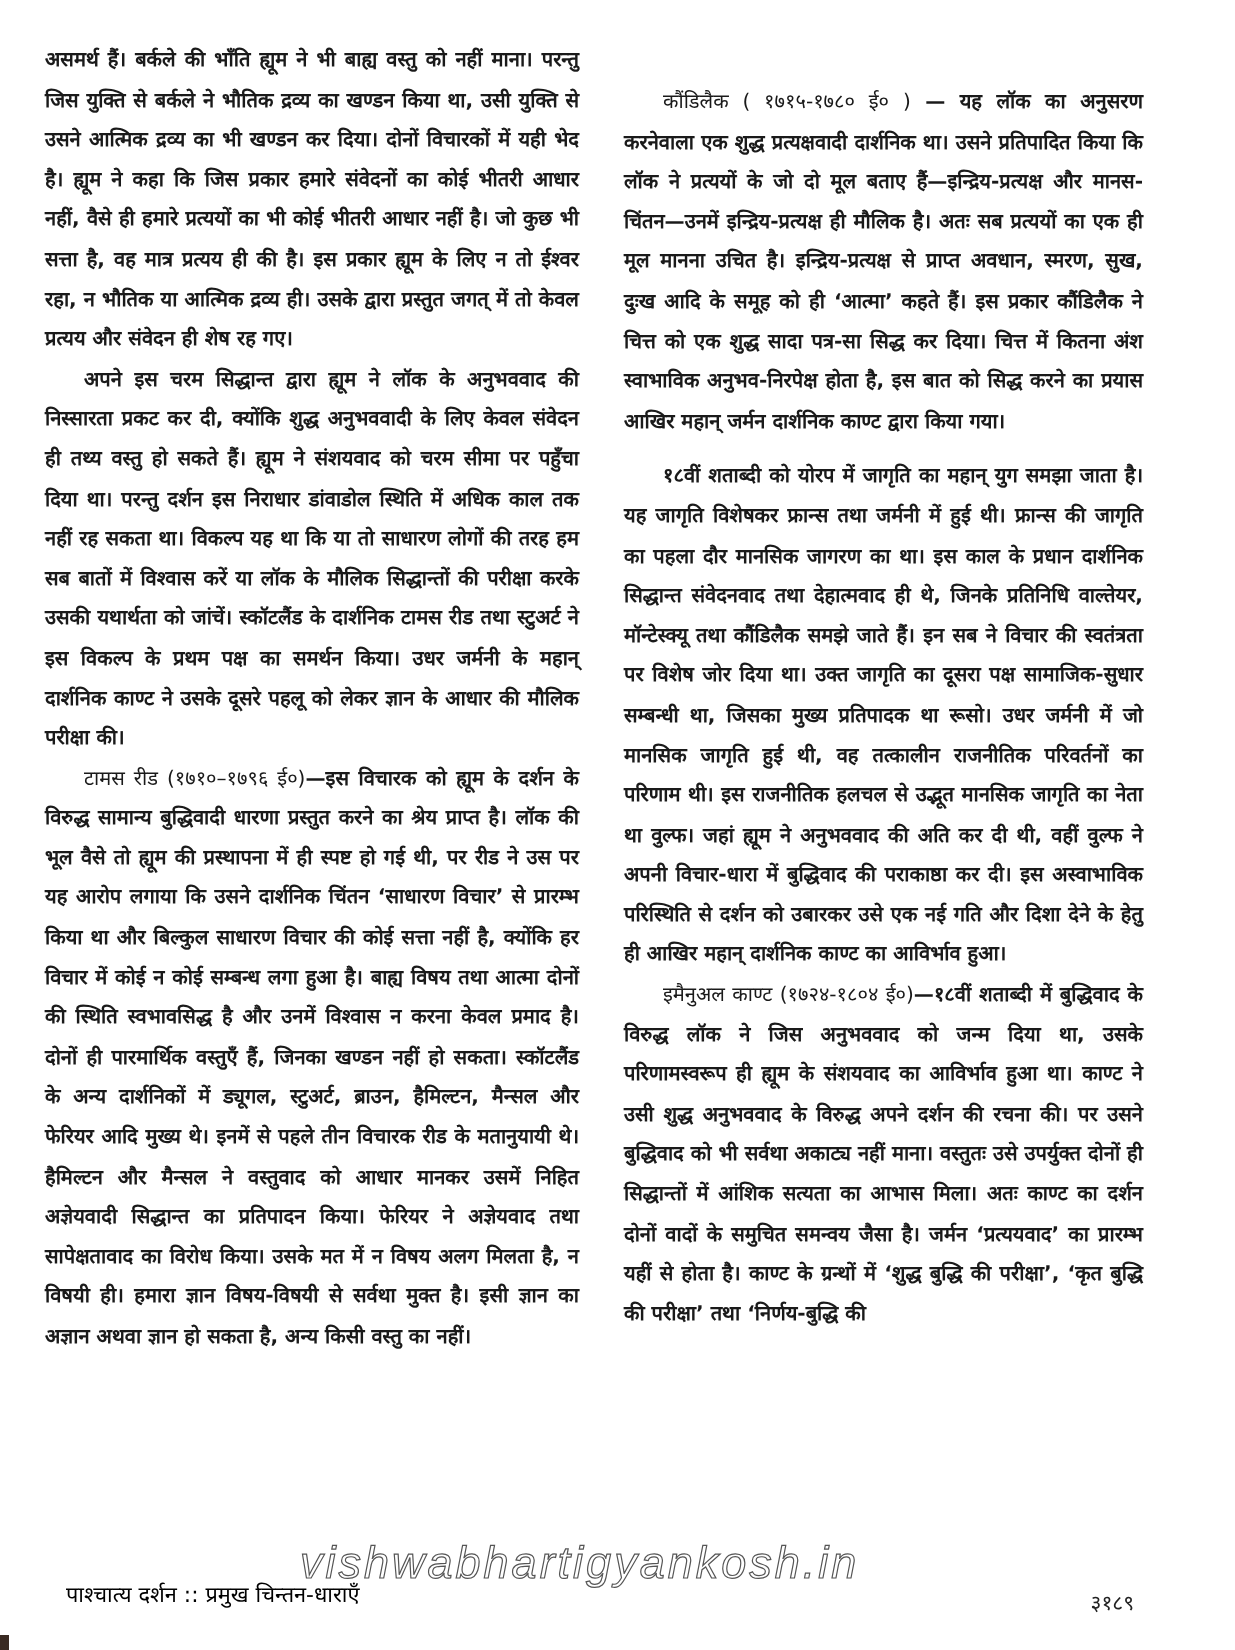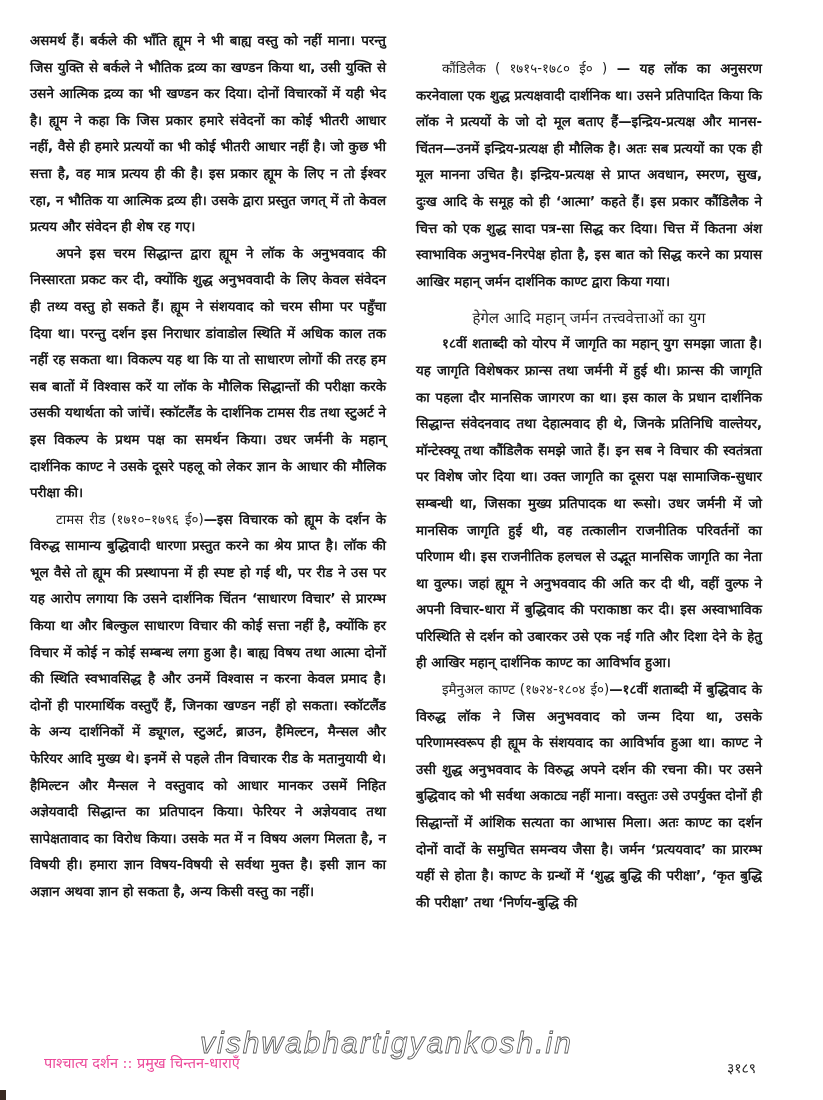--- a/index.html
+++ b/index.html
@@ -19,21 +19,21 @@
     .para.indent { text-indent: 26px; }
     .lead { font-weight: normal; }
     .heading {
       margin: 10px 0 0 0;
       font-family: "DejaVu Serif", serif; font-weight: normal;
       font-size: 15px; line-height: 26px; text-align: center;
     }
     .heading .l1 { display: block; text-align: left; }
     .footer-left {
       position: absolute; left: 44px; top: 1052px;
-      font-size: 14.5px; font-weight: normal; color: #ec4899;
+      font-size: 14.5px; font-weight: normal; color: #000000;
     }
     .footer-right {
       position: absolute; left: 727px; top: 1058px;
       font-size: 14px; font-weight: normal; color: #222;
     }
     .watermark {
       position: absolute; left: 200px; top: 1026px;
       font-family: Liberation Sans, sans-serif; font-style: italic;
       font-size: 30px; letter-spacing: 2px; color: transparent;
       -webkit-text-stroke: 0.8px #555;
@@ -49,21 +49,20 @@
 
   <div class="col col-left">
     <p class="para">असमर्थ हैं। बर्कले की भाँति ह्यूम ने भी बाह्य वस्तु को नहीं माना। परन्तु जिस युक्ति से बर्कले ने भौतिक द्रव्य का खण्डन किया था, उसी युक्ति से उसने आत्मिक द्रव्य का भी खण्डन कर दिया। दोनों विचारकों में यही भेद है। ह्यूम ने कहा कि जिस प्रकार हमारे संवेदनों का कोई भीतरी आधार नहीं, वैसे ही हमारे प्रत्ययों का भी कोई भीतरी आधार नहीं है। जो कुछ भी सत्ता है, वह मात्र प्रत्यय ही की है। इस प्रकार ह्यूम के लिए न तो ईश्वर रहा, न भौतिक या आत्मिक द्रव्य ही। उसके द्वारा प्रस्तुत जगत् में तो केवल प्रत्यय और संवेदन ही शेष रह गए।</p>
     <p class="para indent">अपने इस चरम सिद्धान्त द्वारा ह्यूम ने लॉक के अनुभववाद की निस्सारता प्रकट कर दी, क्योंकि शुद्ध अनुभववादी के लिए केवल संवेदन ही तथ्य वस्तु हो सकते हैं। ह्यूम ने संशयवाद को चरम सीमा पर पहुँचा दिया था। परन्तु दर्शन इस निराधार डांवाडोल स्थिति में अधिक काल तक नहीं रह सकता था। विकल्प यह था कि या तो साधारण लोगों की तरह हम सब बातों में विश्वास करें या लॉक के मौलिक सिद्धान्तों की परीक्षा करके उसकी यथार्थता को जांचें। स्कॉटलैंड के दार्शनिक टामस रीड तथा स्टुअर्ट ने इस विकल्प के प्रथम पक्ष का समर्थन किया। उधर जर्मनी के महान् दार्शनिक काण्ट ने उसके दूसरे पहलू को लेकर ज्ञान के आधार की मौलिक परीक्षा की।</p>
     <p class="para indent"><span class="lead">टामस रीड (१७१०–१७९६ ई०)</span><span>—इस विचारक को ह्यूम के दर्शन के विरुद्ध सामान्य बुद्धिवादी धारणा प्रस्तुत करने का श्रेय प्राप्त है। लॉक की भूल वैसे तो ह्यूम की प्रस्थापना में ही स्पष्ट हो गई थी, पर रीड ने उस पर यह आरोप लगाया कि उसने दार्शनिक चिंतन ‘साधारण विचार’ से प्रारम्भ किया था और बिल्कुल साधारण विचार की कोई सत्ता नहीं है, क्योंकि हर विचार में कोई न कोई सम्बन्ध लगा हुआ है। बाह्य विषय तथा आत्मा दोनों की स्थिति स्वभावसिद्ध है और उनमें विश्वास न करना केवल प्रमाद है। दोनों ही पारमार्थिक वस्तुएँ हैं, जिनका खण्डन नहीं हो सकता। स्कॉटलैंड के अन्य दार्शनिकों में ड्यूगल, स्टुअर्ट, ब्राउन, हैमिल्टन, मैन्सल और फेरियर आदि मुख्य थे। इनमें से पहले तीन विचारक रीड के मतानुयायी थे। हैमिल्टन और मैन्सल ने वस्तुवाद को आधार मानकर उसमें निहित अज्ञेयवादी सिद्धान्त का प्रतिपादन किया। फेरियर ने अज्ञेयवाद तथा सापेक्षतावाद का विरोध किया। उसके मत में न विषय अलग मिलता है, न विषयी ही। हमारा ज्ञान विषय-विषयी से सर्वथा मुक्त है। इसी ज्ञान का अज्ञान अथवा ज्ञान हो सकता है, अन्य किसी वस्तु का नहीं।</span></p>
   </div>
 
   <div class="col col-right">
     <p class="para indent"><span class="lead">कौंडिलैक ( १७१५-१७८० ई० )</span><span> — यह लॉक का अनुसरण करनेवाला एक शुद्ध प्रत्यक्षवादी दार्शनिक था। उसने प्रतिपादित किया कि लॉक ने प्रत्ययों के जो दो मूल बताए हैं—इन्द्रिय-प्रत्यक्ष और मानस-चिंतन—उनमें इन्द्रिय-प्रत्यक्ष ही मौलिक है। अतः सब प्रत्ययों का एक ही मूल मानना उचित है। इन्द्रिय-प्रत्यक्ष से प्राप्त अवधान, स्मरण, सुख, दुःख आदि के समूह को ही ‘आत्मा’ कहते हैं। इस प्रकार कौंडिलैक ने चित्त को एक शुद्ध सादा पत्र-सा सिद्ध कर दिया। चित्त में कितना अंश स्वाभाविक अनुभव-निरपेक्ष होता है, इस बात को सिद्ध करने का प्रयास आखिर महान् जर्मन दार्शनिक काण्ट द्वारा किया गया।</span></p>
     <div class="heading">
-      <span>हेगेल आदि महान् जर्मन तत्त्ववेत्ताओं का युग</span>
     </div>
     <p class="para indent">१८वीं शताब्दी को योरप में जागृति का महान् युग समझा जाता है। यह जागृति विशेषकर फ्रान्स तथा जर्मनी में हुई थी। फ्रान्स की जागृति का पहला दौर मानसिक जागरण का था। इस काल के प्रधान दार्शनिक सिद्धान्त संवेदनवाद तथा देहात्मवाद ही थे, जिनके प्रतिनिधि वाल्तेयर, मॉन्टेस्क्यू तथा कौंडिलैक समझे जाते हैं। इन सब ने विचार की स्वतंत्रता पर विशेष जोर दिया था। उक्त जागृति का दूसरा पक्ष सामाजिक-सुधार सम्बन्धी था, जिसका मुख्य प्रतिपादक था रूसो। उधर जर्मनी में जो मानसिक जागृति हुई थी, वह तत्कालीन राजनीतिक परिवर्तनों का परिणाम थी। इस राजनीतिक हलचल से उद्भूत मानसिक जागृति का नेता था वुल्फ। जहां ह्यूम ने अनुभववाद की अति कर दी थी, वहीं वुल्फ ने अपनी विचार-धारा में बुद्धिवाद की पराकाष्ठा कर दी। इस अस्वाभाविक परिस्थिति से दर्शन को उबारकर उसे एक नई गति और दिशा देने के हेतु ही आखिर महान् दार्शनिक काण्ट का आविर्भाव हुआ।</p>
     <p class="para indent"><span class="lead">इमैनुअल काण्ट (१७२४-१८०४ ई०)</span><span>—१८वीं शताब्दी में बुद्धिवाद के विरुद्ध लॉक ने जिस अनुभववाद को जन्म दिया था, उसके परिणामस्वरूप ही ह्यूम के संशयवाद का आविर्भाव हुआ था। काण्ट ने उसी शुद्ध अनुभववाद के विरुद्ध अपने दर्शन की रचना की। पर उसने बुद्धिवाद को भी सर्वथा अकाट्य नहीं माना। वस्तुतः उसे उपर्युक्त दोनों ही सिद्धान्तों में आंशिक सत्यता का आभास मिला। अतः काण्ट का दर्शन दोनों वादों के समुचित समन्वय जैसा है। जर्मन ‘प्रत्ययवाद’ का प्रारम्भ यहीं से होता है। काण्ट के ग्रन्थों में ‘शुद्ध बुद्धि की परीक्षा’, ‘कृत बुद्धि की परीक्षा’ तथा ‘निर्णय-बुद्धि की</span></p>
   </div>
 
   <div class="watermark">vishwabhartigyankosh.in</div>
   <div class="footer-left">पाश्चात्य दर्शन :: प्रमुख चिन्तन-धाराएँ</div>
   <div class="footer-right">३१८९</div>
   <div class="edge-mark"></div>
 </div>

